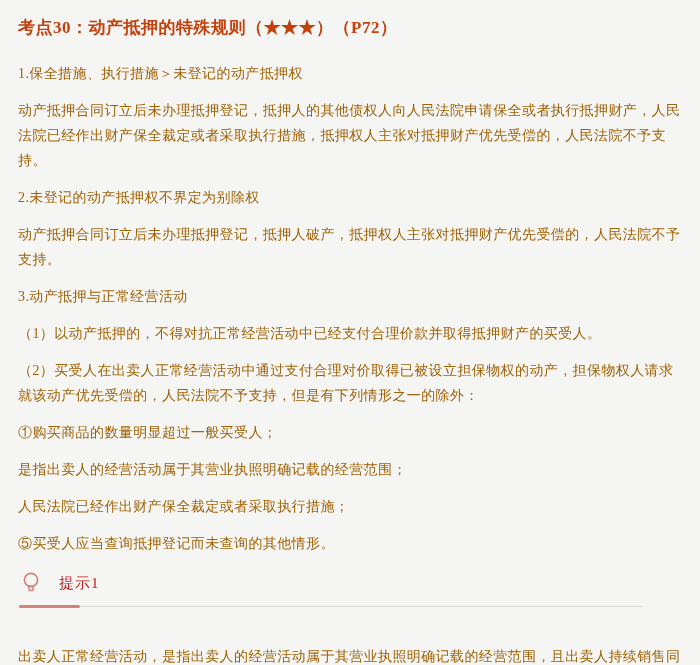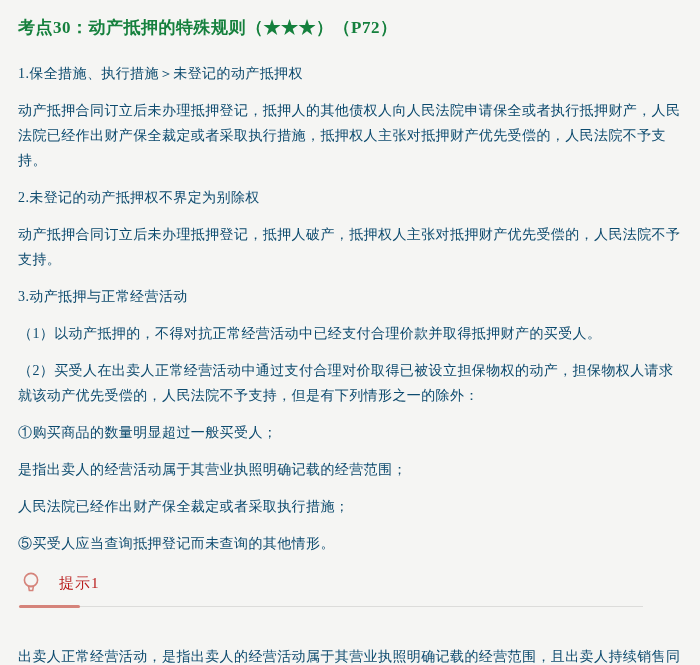--- a/index.html
+++ b/index.html
@@ -12,28 +12,28 @@
     background: #f5f5f3;
     overflow: hidden;
     font-family: "Liberation Serif", "DejaVu Serif", serif;
   }
   .page {
     padding: 15px 18px 0 18px;
   }
   .title {
     font-size: 17px;
     font-weight: bold;
-    color: #15803d;
+    color: #c2410c;
     line-height: 26px;
     margin: 0 0 20px 0;
     letter-spacing: 0.5px;
   }
   .block {
     font-size: 14px;
-    color: #0c4a6e;
+    color: #a16207;
     line-height: 25px;
     margin: 12px 0 7px 0;
     letter-spacing: 0.4px;
   }
   .tip-header {
     display: flex;
     align-items: center;
     margin: 15px 0 0 2px;
     height: 24px;
   }

